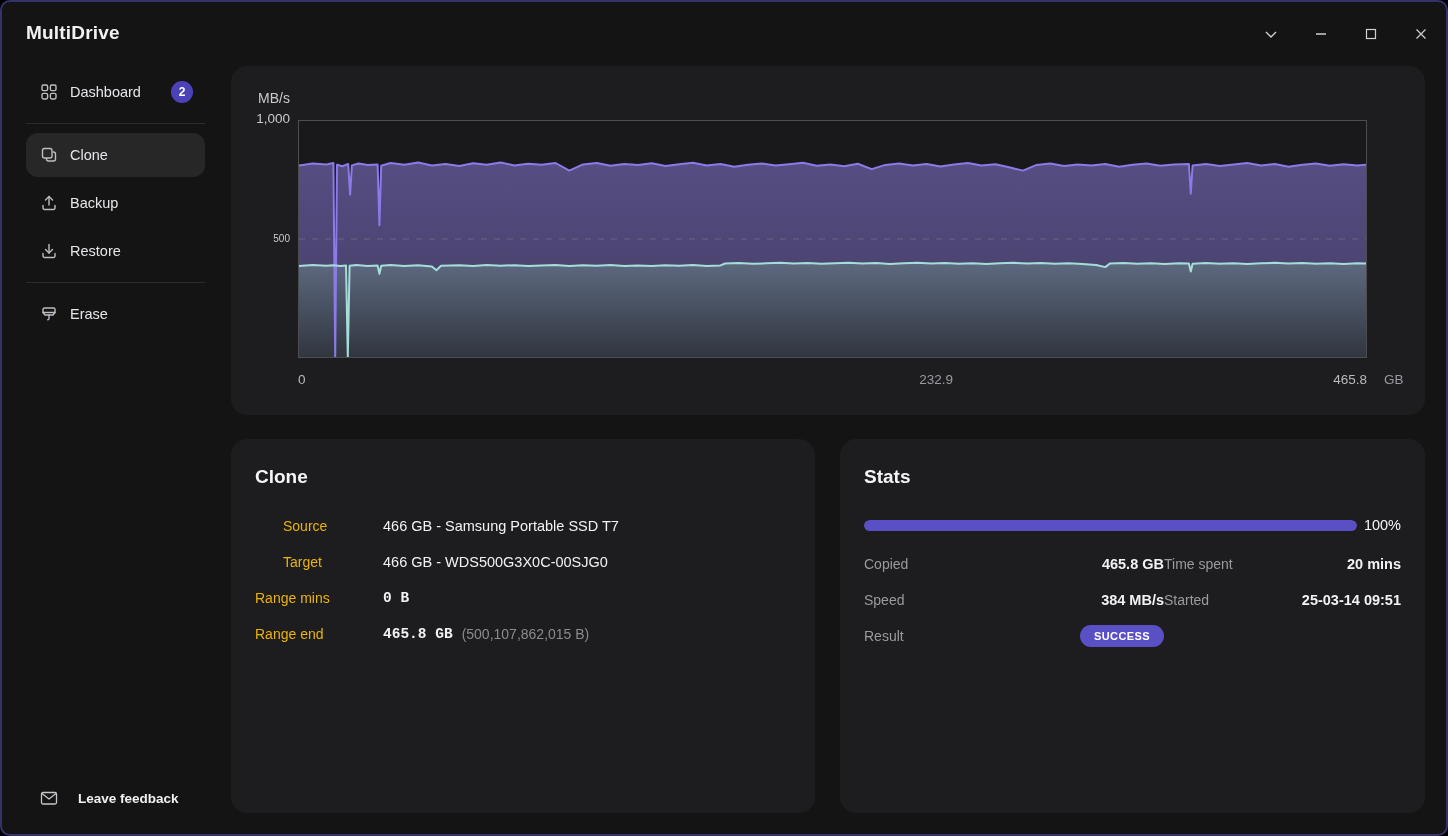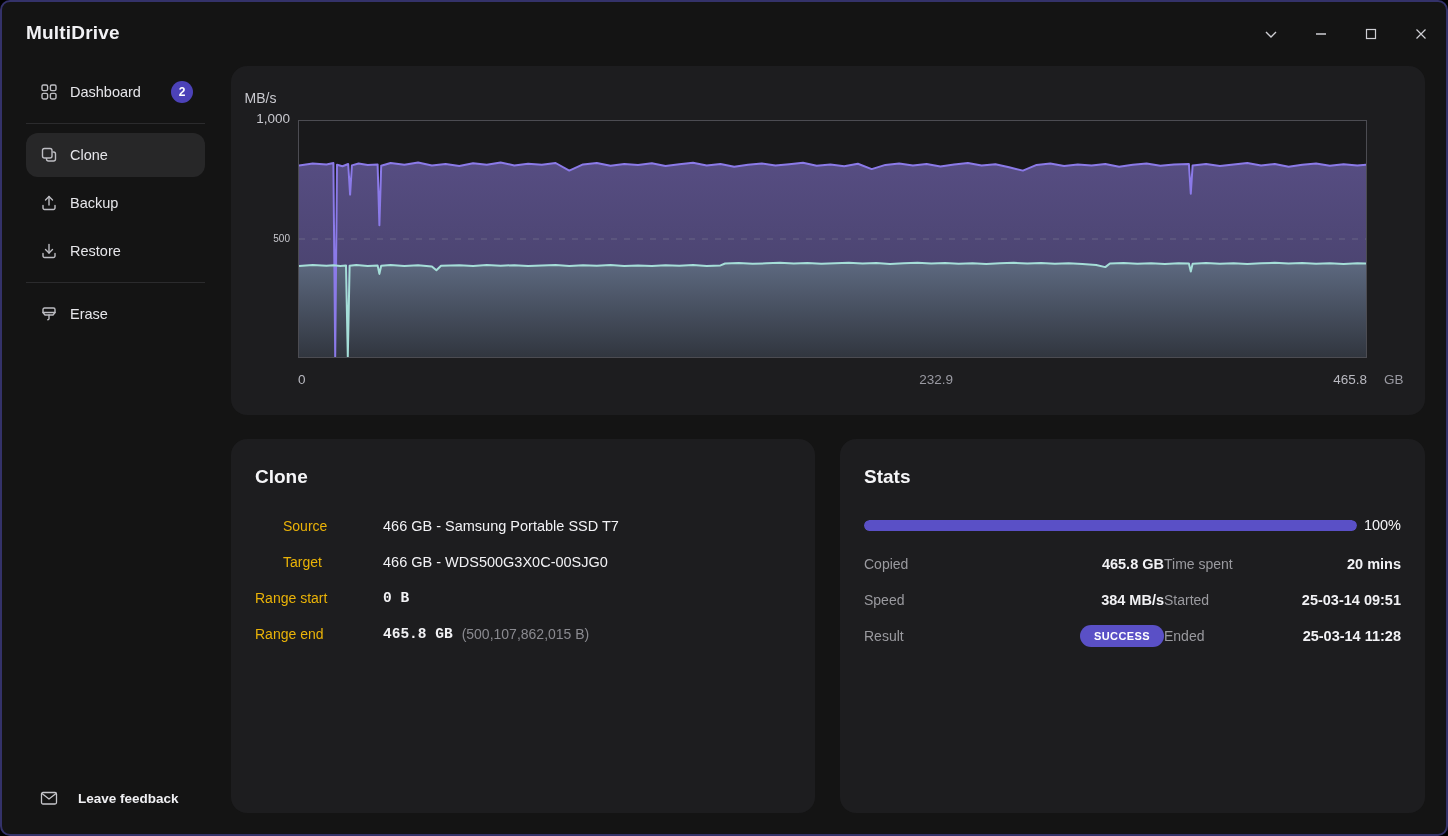--- a/index.html
+++ b/index.html
@@ -27,21 +27,21 @@
   .sidebar-footer .ic{ color:#c6c6cb; display:flex; }
 
   
   .card{ position:absolute; background:#1d1d1f; border-radius:16px; }
   .chart-card{ left:229px; top:64px; width:1194px; height:349px; }
   .clone-card{ left:229px; top:437px; width:584px; height:374px; }
   .stats-card{ left:838px; top:437px; width:585px; height:374px; }
   .card-title{ position:absolute; left:24px; top:27px; color:#f5f5f7; font-size:19px; font-weight:bold; }
 
   
-  .y-unit{ position:absolute; left:0; width:59px; top:24px; text-align:center; color:#c9c9cf; font-size:14px; }
+  .y-unit{ position:absolute; left:0; width:59px; top:24px; text-align:right; color:#c9c9cf; font-size:14px; }
   .y-tick-1000{ position:absolute; left:0; width:59px; top:45px; text-align:right; color:#c9c9cf; font-size:13.5px; }
   .y-tick-500{ position:absolute; left:0; width:59px; top:167px; text-align:right; color:#c9c9cf; font-size:10px; }
   .plot{ position:absolute; left:67px; top:54px; width:1069px; height:238px; background:#19191b;
          border:1px solid #4c4c52; }
   .plot svg{ position:absolute; left:0; top:0; }
   .x-labels{ position:absolute; left:0; top:306px; width:100%; color:#b9b9c0; font-size:13.5px; }
   .x-0{ position:absolute; left:67px; }
   .x-mid{ position:absolute; left:602px; width:120px; text-align:right; color:#9a9aa2; }
   .x-end{ position:absolute; left:1036px; width:100px; text-align:right; }
   .x-unit{ position:absolute; left:1153px; color:#9a9aa2; }
@@ -232,21 +232,21 @@
         <span class="c-dotcell"><span class="c-dot" id="source-dot" style="background: rgb(125, 227, 203);"></span></span>
         <span class="c-label">Source</span>
         <span class="c-value">466 GB - Samsung Portable SSD T7</span>
       </div>
       <div class="c-row">
         <span class="c-dotcell"><span class="c-dot" id="target-dot" style="background: rgb(145, 121, 232);"></span></span>
         <span class="c-label">Target</span>
         <span class="c-value">466 GB - WDS500G3X0C-00SJG0</span>
       </div>
       <div class="c-row">
-        <span class="c-label nodot">Range start</span>
+        <span class="c-label nodot">Range mins</span>
         <span class="c-value strong">0 B</span>
       </div>
       <div class="c-row">
         <span class="c-label nodot">Range end</span>
         <span class="c-value strong">465.8 GB</span>
         <span class="c-note">(500,107,862,015 B)</span>
       </div>
     </div>
   </section>
 
@@ -273,21 +273,17 @@
       </div>
       <div class="stats-right">
         <div class="s-row">
           <span class="s-label wide">Time spent</span>
           <span class="s-value right">20 mins</span>
         </div>
         <div class="s-row">
           <span class="s-label wide">Started</span>
           <span class="s-value right">25-03-14 09:51</span>
         </div>
-        <div class="s-row">
-          <span class="s-label wide">Ended</span>
-          <span class="s-value right">25-03-14 11:28</span>
-        </div>
       </div>
     </div>
   </section>
 
 </div>
 
 </body></html>

